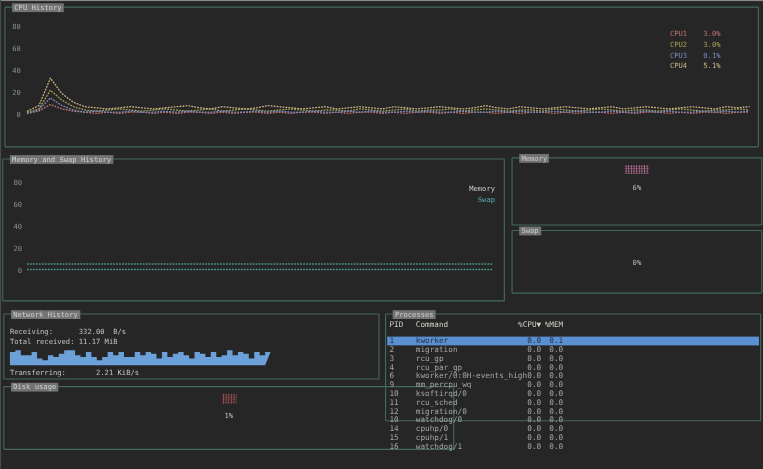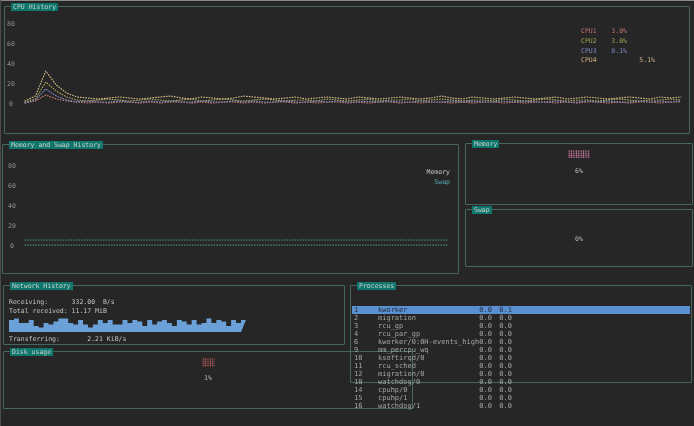--- a/index.html
+++ b/index.html
@@ -1,23 +1,23 @@
 <!DOCTYPE html>
 <html><head>
 <meta charset="utf-8">
 <style>
   html,body{margin:0;padding:0;}
   body{width:694px;height:426px;position:relative;background:#262626;overflow:hidden;
        font-family:"DejaVu Sans Mono","Liberation Mono",monospace;}
   .window-top-line{position:absolute;left:0;top:0;width:694px;height:1px;background:#8a8a8a;}
   .window-left-line{position:absolute;left:0;top:0;width:1px;height:426px;background:#4b4b4b;}
   .panel{position:absolute;border:1px solid #44685f;border-radius:1px;box-sizing:border-box;}
-  .ptitle{position:absolute;top:-4px;left:6px;background:#0f766e;padding:0 2px;
+  .ptitle{position:absolute;top:-4px;left:6px;background:#737373;padding:0 2px;
           font-size:6.5px;line-height:8px;color:#ccd3c8;white-space:pre;}
-  .tick{position:absolute;width:16px;text-align:center;font-size:6.5px;line-height:8px;color:#8b9189;}
+  .tick{position:absolute;width:16px;text-align:right;font-size:6.5px;line-height:8px;color:#8b9189;}
   svg{position:absolute;left:0;top:0;}
   
   #cpu-panel{left:4px;top:6px;width:686px;height:128px;}
   .cpu-legend{position:absolute;right:34px;top:20px;}
   .legend-row{display:flex;font-size:6.5px;line-height:9.8px;}
   .legend-row .ll{width:19px;}
   .legend-row .lv{width:27px;text-align:right;}
   
   #memswap-panel{left:2px;top:144px;width:457px;height:130px;}
   .ms-legend{position:absolute;right:8px;top:23px;text-align:right;font-size:6.5px;line-height:9.5px;}
@@ -75,21 +75,21 @@
       <span class="lv">3.0%</span>
     </div>
     <div class="legend-row" style="color: rgb(163, 163, 86);">
       <span class="ll">CPU2</span>
       <span class="lv">3.0%</span>
     </div>
     <div class="legend-row" style="color: rgb(125, 137, 196);">
       <span class="ll">CPU3</span>
       <span class="lv">0.1%</span>
     </div>
-    <div class="legend-row" style="color: rgb(203, 179, 132); gap: 28px;">
+    <div class="legend-row" style="color: rgb(203, 179, 132);">
       <span class="ll">CPU4</span>
       <span class="lv">5.1%</span>
     </div>
   </div>
 </div>
 
 <div class="panel" id="memswap-panel">
   <span class="ptitle">Memory and Swap History</span>
   <div class="tick" style="left:1px;top:17px;">80</div>
   <div class="tick" style="left:1px;top:37px;">60</div>
@@ -134,20 +134,26 @@
 <div class="panel" id="disk-panel">
   <span class="ptitle">Disk usage</span>
   <div class="gauge">
     <div class="dots dots-disk" style="color: rgb(163, 82, 82);"></div>
     <div class="gauge-pct">1%</div>
   </div>
 </div>
 
 <div class="panel" id="processes-panel">
   <span class="ptitle">Processes</span>
+  <div class="proc-header">
+    <span class="c-pid">PID</span>
+    <span class="c-cmd">Command</span>
+    <span class="c-cpu">%CPU▼</span>
+    <span class="c-mem">%MEM</span>
+  </div>
   <div class="proc-rows">
       <div class="proc-row selected" style="background: rgb(90, 143, 210);">
         <span class="c-pid">1</span>
         <span class="c-cmd">kworker</span>
         <span class="c-cpu">0.0</span>
         <span class="c-mem">0.1</span>
       </div>
       <div class="proc-row">
         <span class="c-pid">2</span>
         <span class="c-cmd">migration</span>

